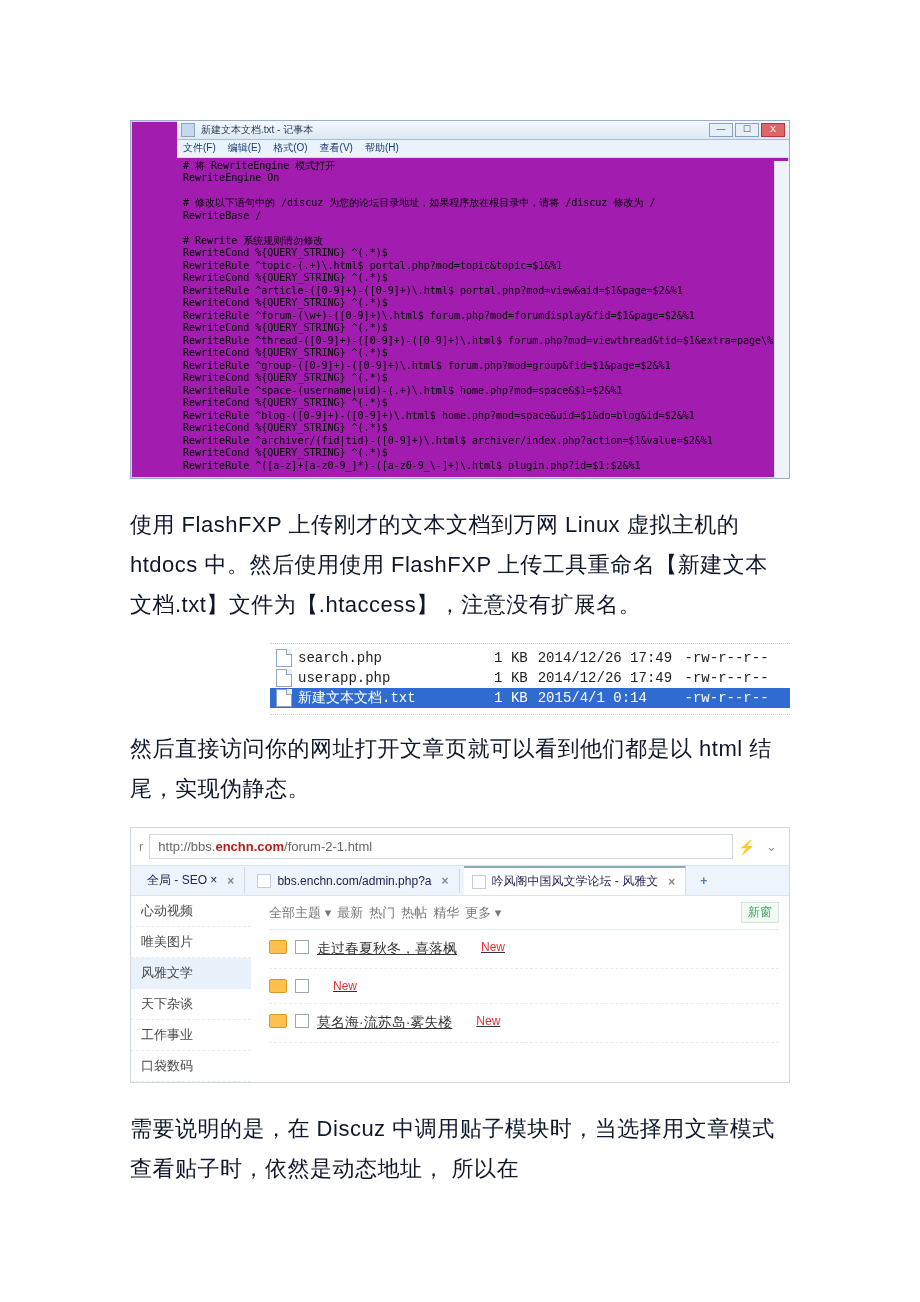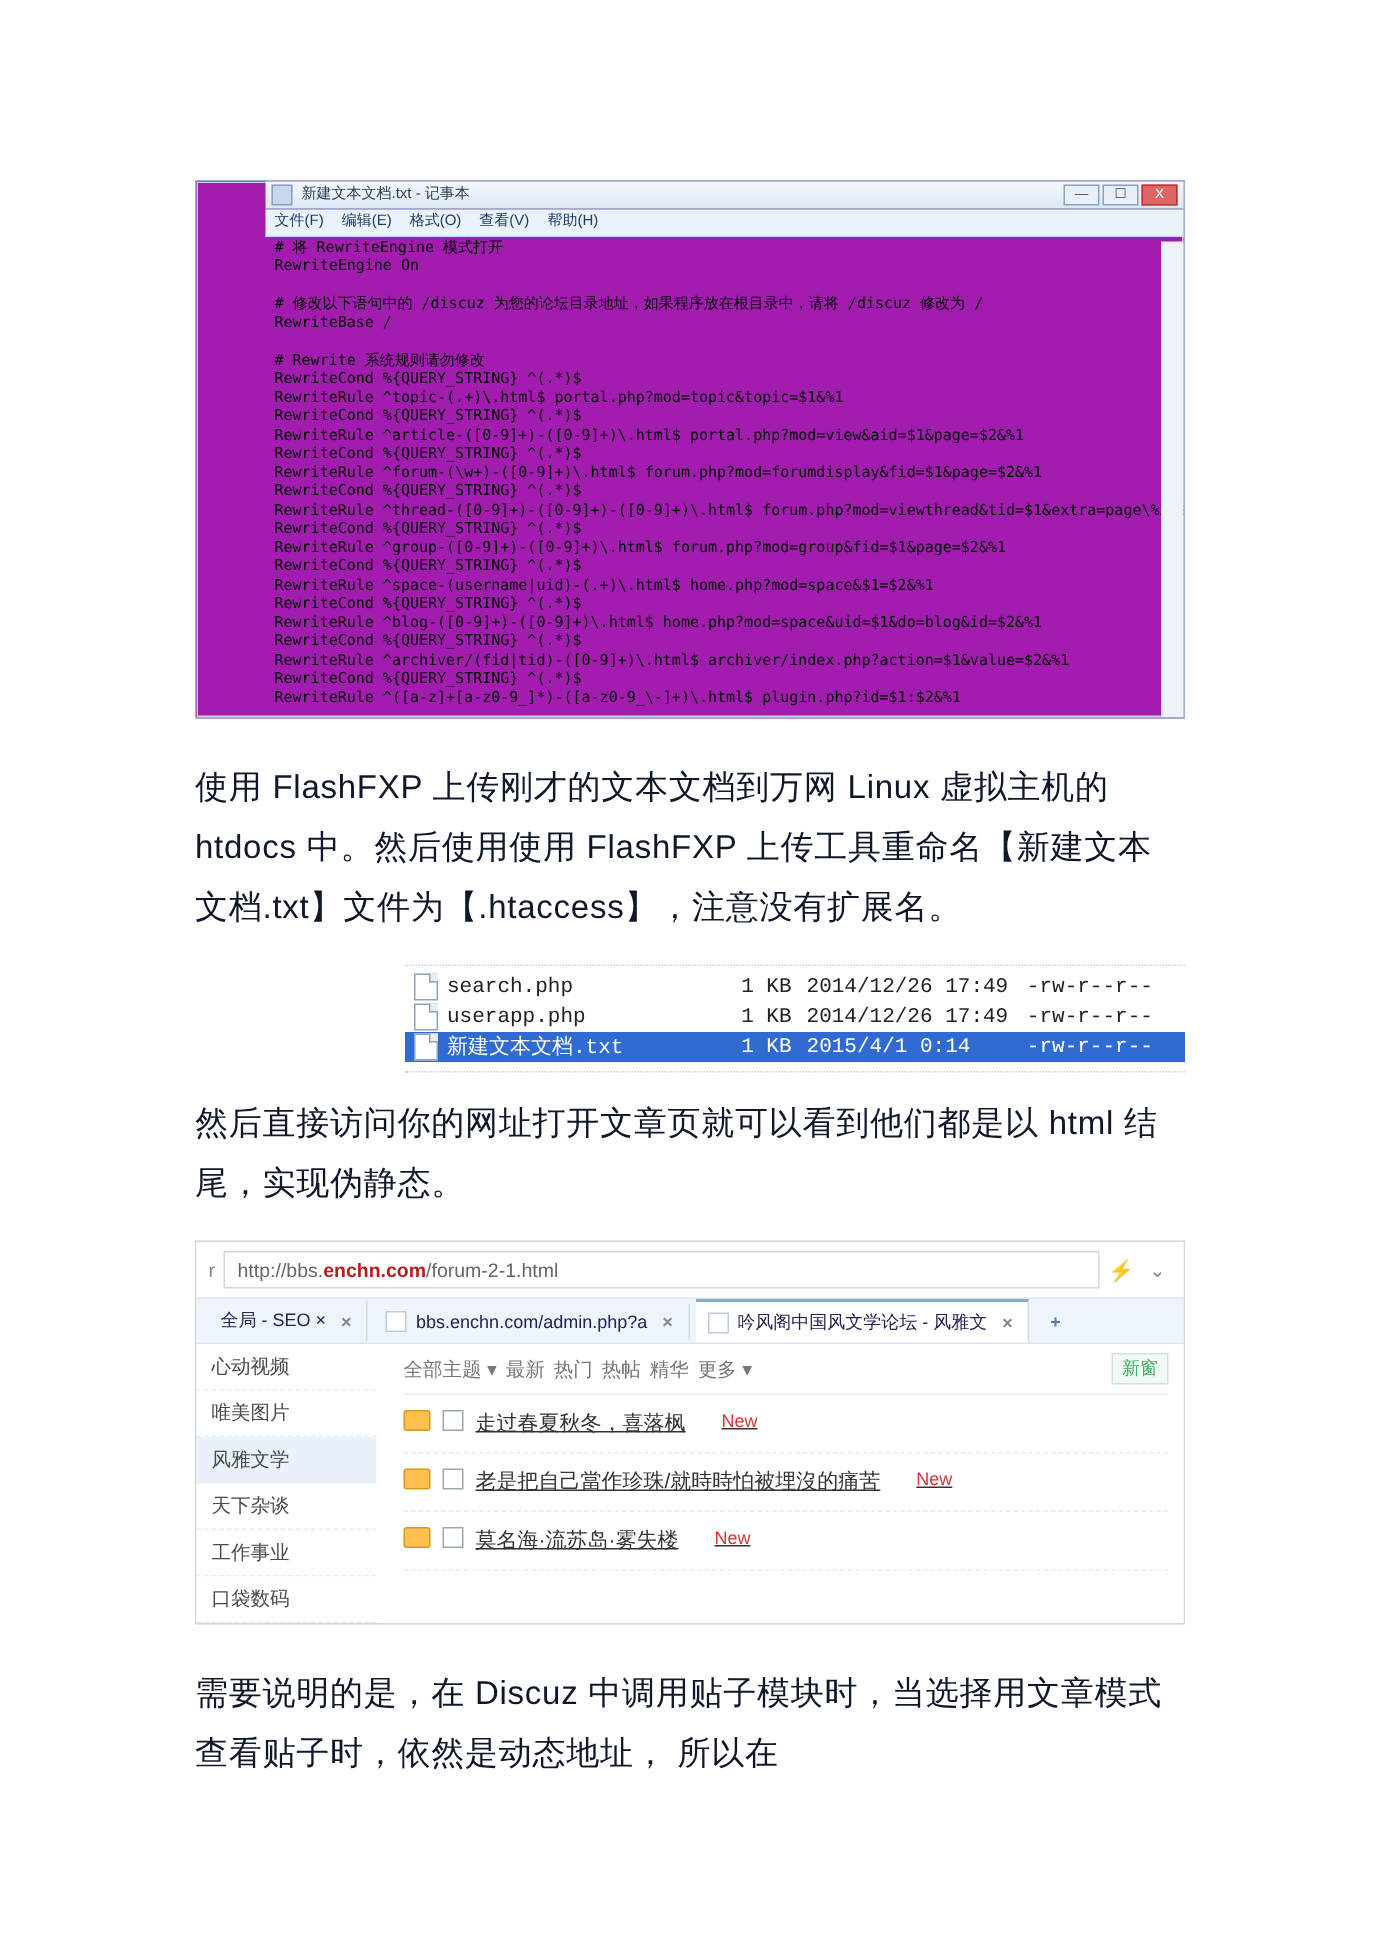--- a/index.html
+++ b/index.html
@@ -344,21 +344,20 @@
         <div id="threads">
             <div class="threadline">
               <span class="folder"></span>
               <span class="chk"></span>
               <span>走过春夏秋冬，喜落枫</span>
               <span class="newtag">New</span>
             </div>
             <div class="threadline">
               <span class="folder"></span>
               <span class="chk"></span>
-              <span>老是把自己當作珍珠/就時時怕被埋沒的痛苦</span>
               <span class="newtag">New</span>
             </div>
             <div class="threadline">
               <span class="folder"></span>
               <span class="chk"></span>
               <span>莫名海·流苏岛·雾失楼</span>
               <span class="newtag">New</span>
             </div>
           </div>
       </div>

